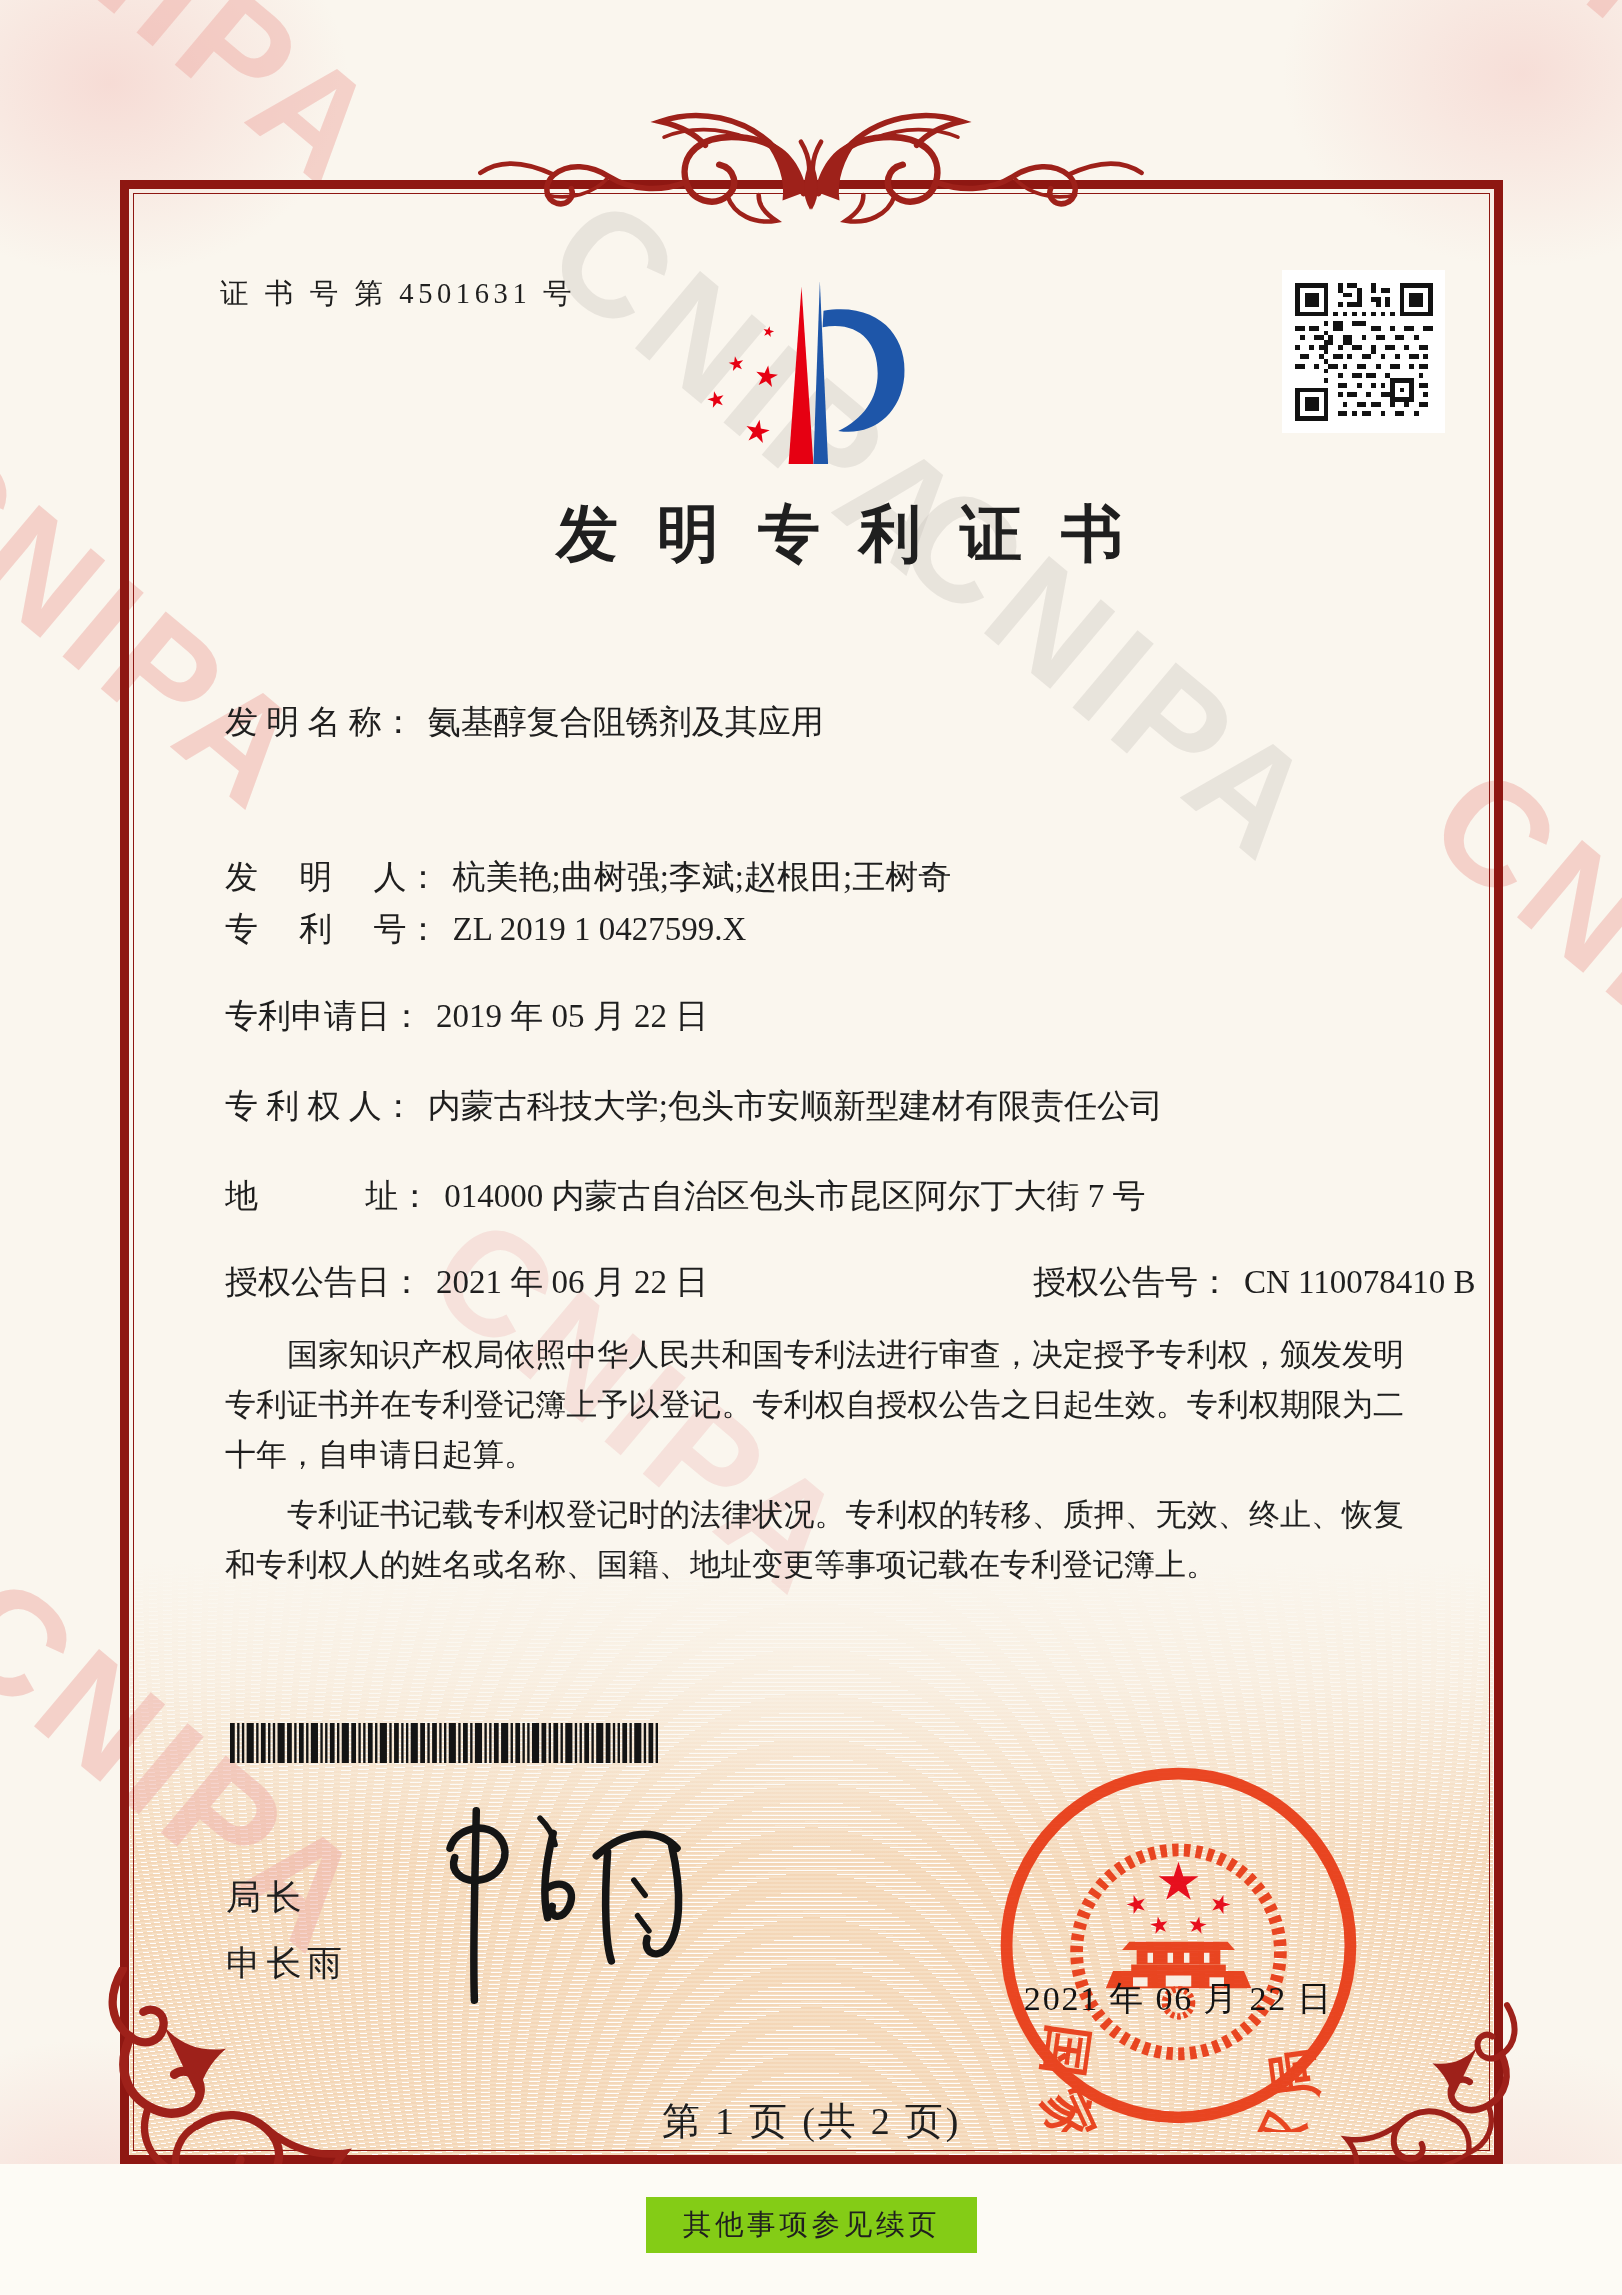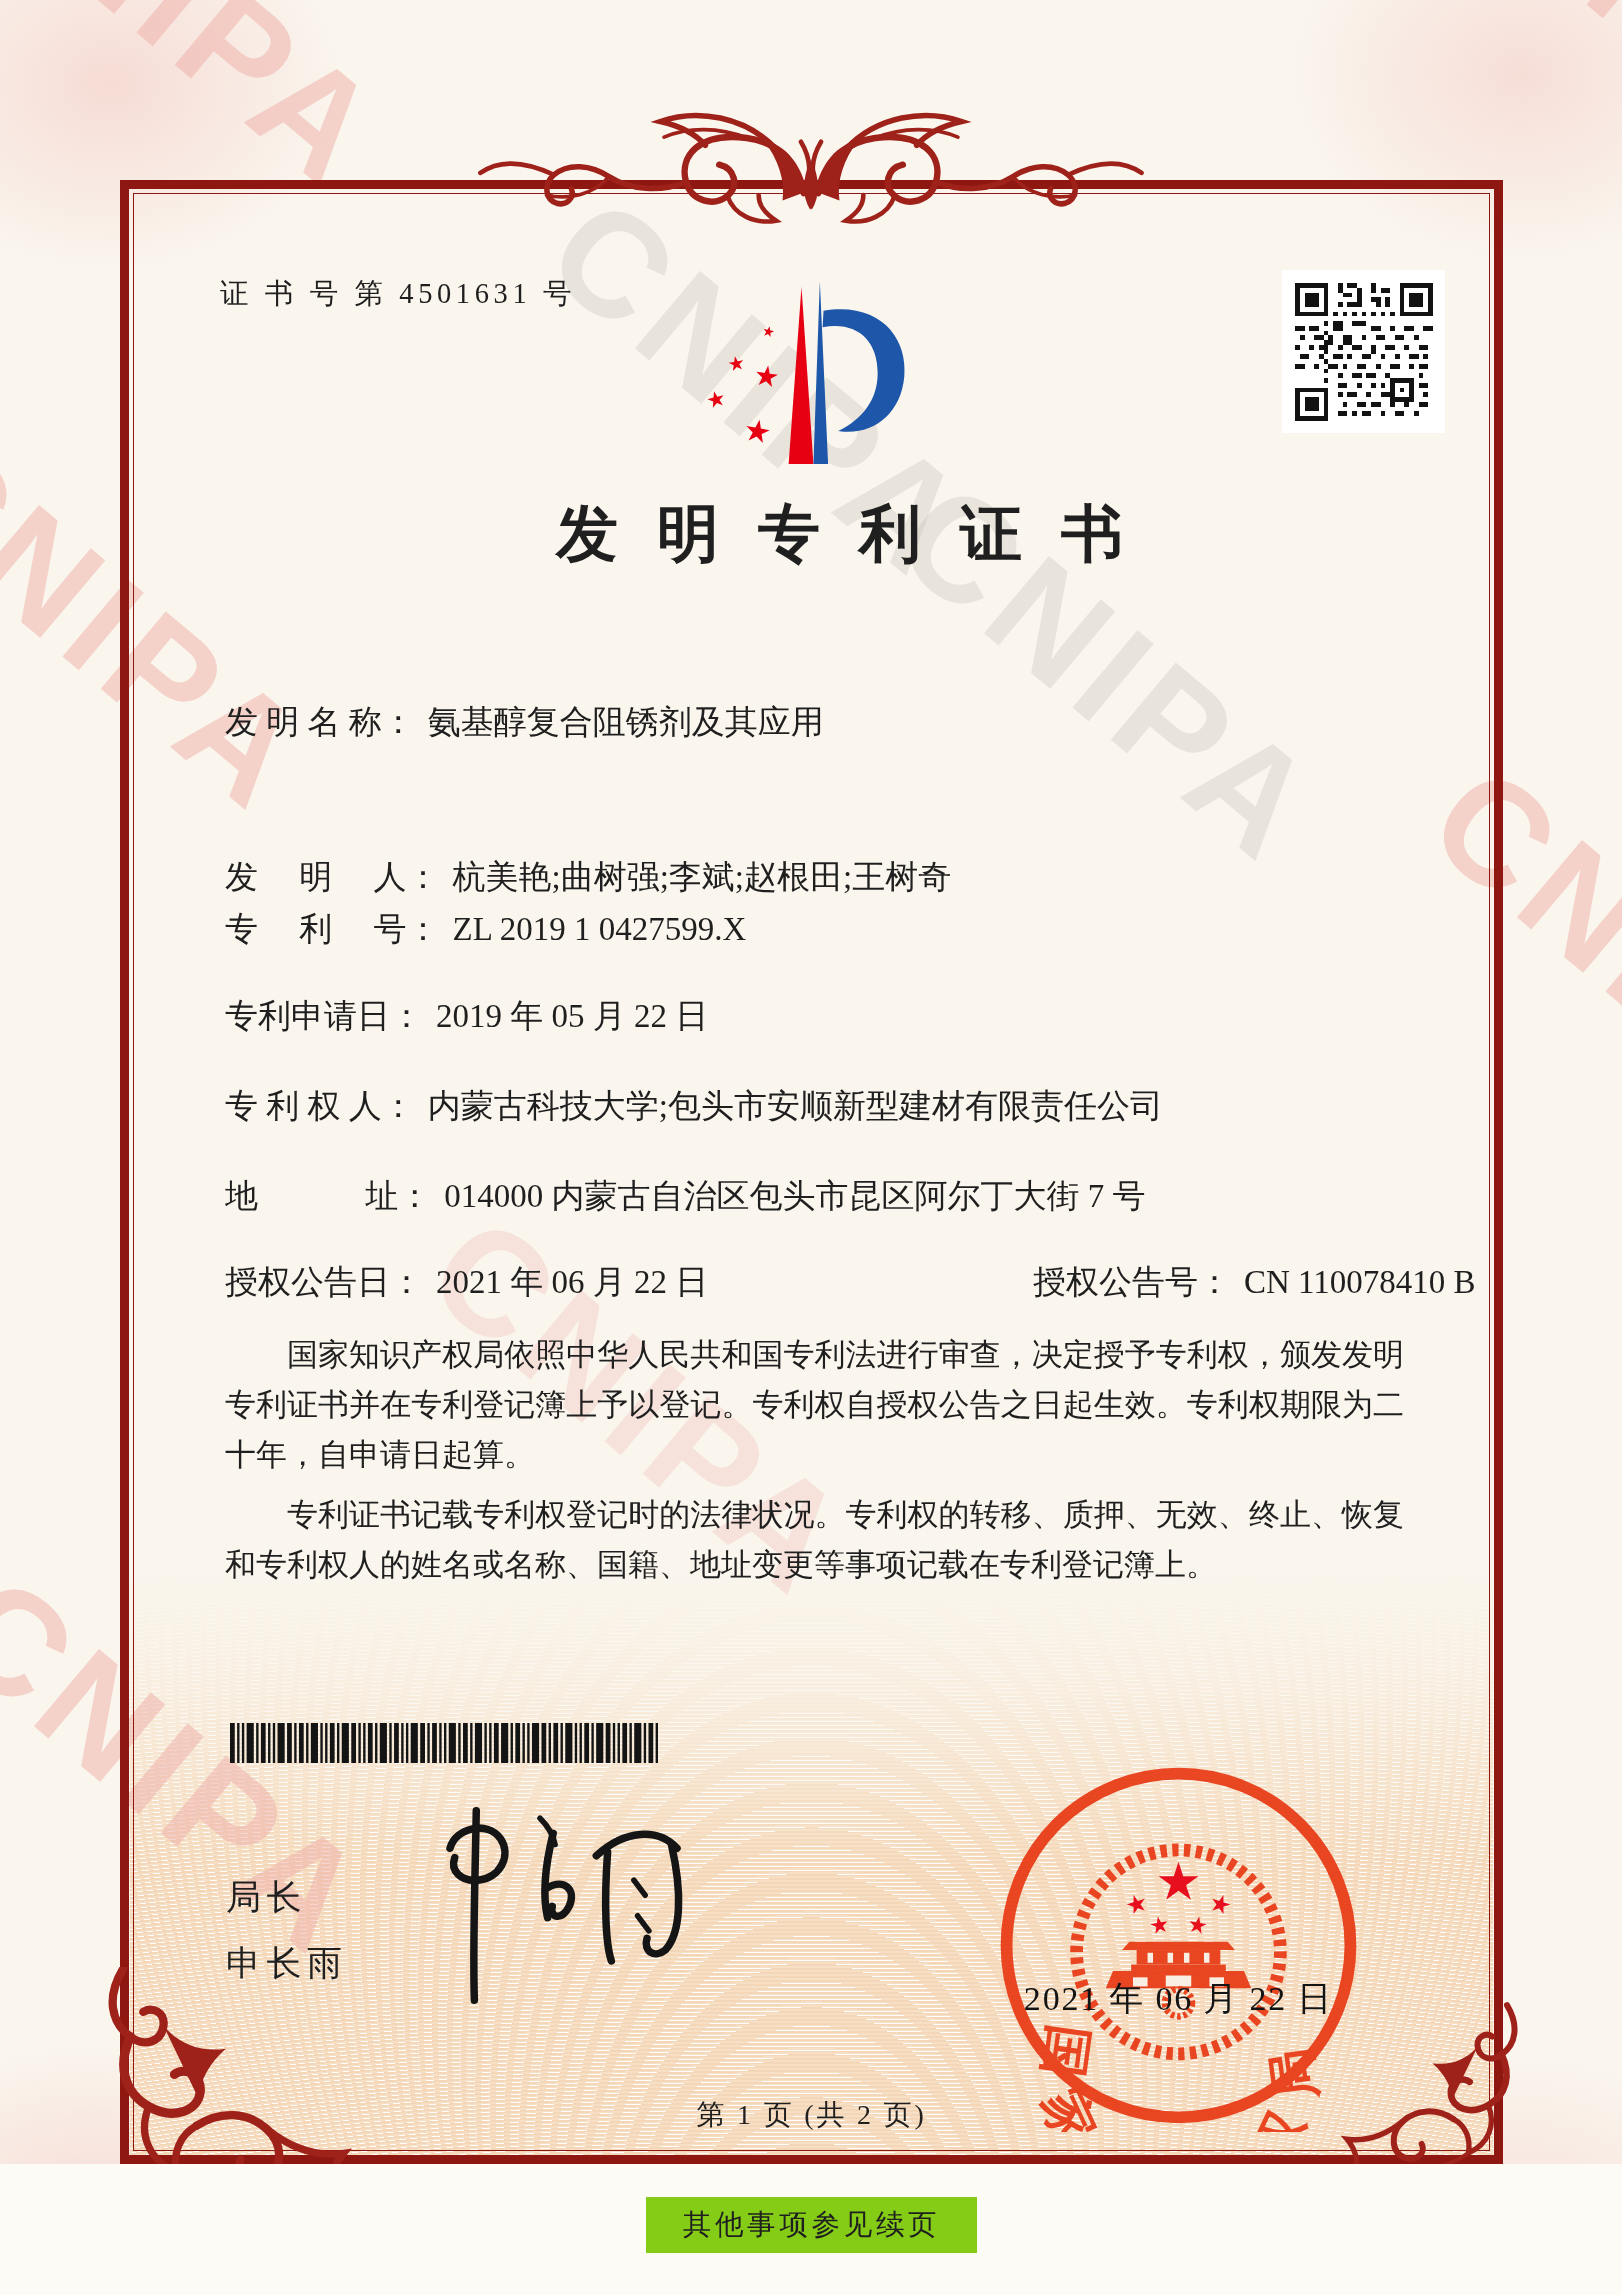--- a/index.html
+++ b/index.html
@@ -59,21 +59,21 @@
   .barcode{left:230px;top:1723px;width:428px;height:40px;z-index:6;}
 
   .officer{left:226px;font-size:35px;z-index:6;letter-spacing:5.5px;
            font-family:"Liberation Sans","DejaVu Sans",sans-serif;font-weight:500;margin-top:12px;}
   .sig{left:411px;top:1807px;width:275px;height:197px;z-index:6;}
 
   .seal{left:992px;top:1759px;width:373px;height:373px;z-index:6;}
   .sealdate{left:992px;top:1976px;width:373px;text-align:center;font-size:34px;
             letter-spacing:1.8px;color:#141414;z-index:7;white-space:nowrap;}
 
-  .pageno{left:0;top:2096px;width:100%;text-align:center;font-size:28px;letter-spacing:2.8px;z-index:6;}
+  .pageno{left:0;top:2096px;width:100%;text-align:center;font-size:38px;letter-spacing:2.8px;z-index:6;}
 
   .footer-strip{left:0;top:2164px;width:100%;height:132px;background:#fdfbf5;z-index:5;}
   .contnote{left:0;top:2197px;width:100%;text-align:center;z-index:6;}
   .contnote span{display:inline-block;background:#84cc16;padding:9.2px 37px;font-size:28.5px;letter-spacing:3.7px;}
 </style>
 </head>
 <body>
 
 <div class="tint tl"></div>
 <div class="tint tr"></div>

